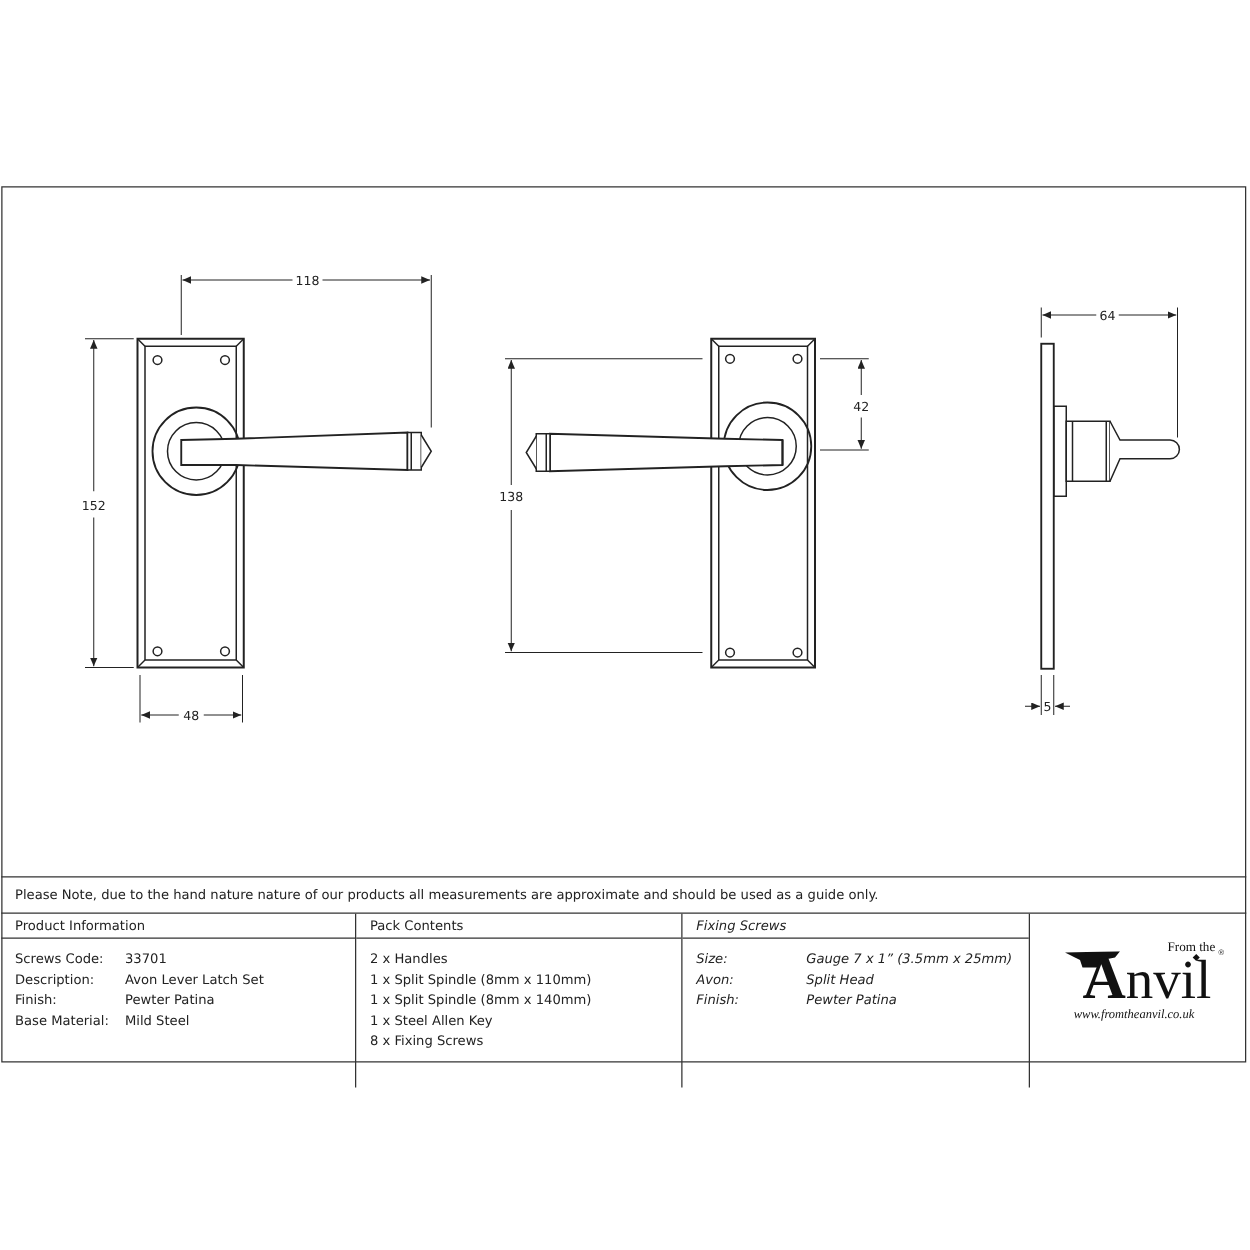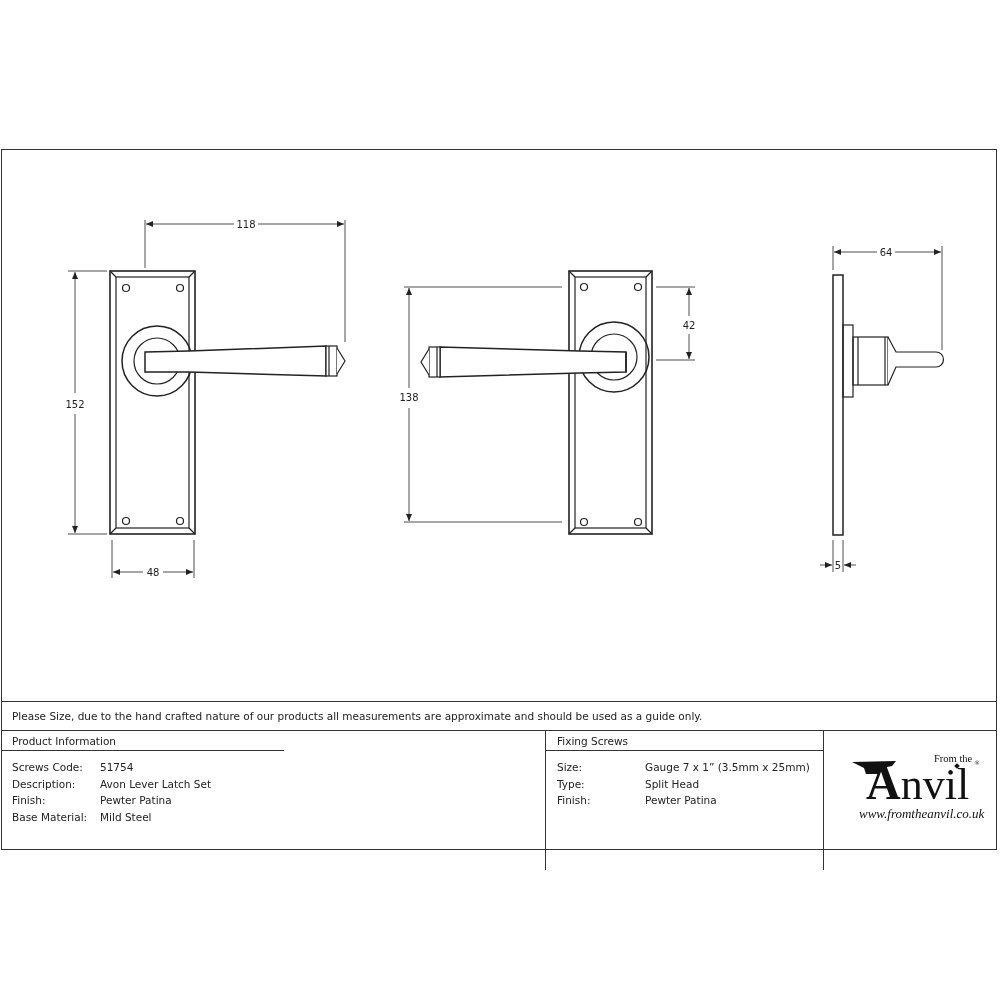--- a/index.html
+++ b/index.html
@@ -22,21 +22,21 @@
   .row { height:16.6px; line-height:16.6px; white-space:nowrap; }
   .row .k { display:inline-block; }
   .row .v { display:inline-block; }
   .logo { position:absolute; left:0; right:0; top:0; bottom:0; }
   .logo-from { position:absolute; left:82px; top:22px; font-family:"Liberation Serif", serif; font-size:10.5px; color:#111;margin-left:28px; }
   .logo-anvil { position:absolute; left:42px; top:22px; font-family:Liberation Serif, serif;
                 font-size:44px; color:#111; letter-spacing:0px; line-height:44px; }
   .logo-anvil .A { font-weight:bold; font-size:48px; }
   .logo-reg { position:absolute; left:150px; top:28px; font-size:6px; color:#333; }
   .logo-url { position:absolute; left:35px; top:75px; font-family:"Liberation Serif", serif;
-              font-style:italic; font-size:13px; color:#111; }
+              font-style:italic; font-size:10px; color:#111; }
   .logo-dot { position:absolute; left:131px; top:33px; width:4px; height:4px; background:#111; transform:rotate(45deg); }
 </style>
 </head>
 <body>
 
 <div class="frame"></div>
 
 <svg class="drawing" width="1000" height="700" viewBox="0 0 1000 700" fill="none" stroke="#222" stroke-width="1.2">
   <defs>
     <marker id="arr" markerWidth="8" markerHeight="8" refX="7" refY="3" orient="auto-start-reverse" markerUnits="userSpaceOnUse">
@@ -127,39 +127,49 @@
     <text class="dim" x="246" y="228" text-anchor="middle">118</text>
     <text class="dim" x="75" y="408" text-anchor="middle">152</text>
     <text class="dim" x="153" y="576" text-anchor="middle">48</text>
     <text class="dim" x="409" y="401" text-anchor="middle">138</text>
     <text class="dim" x="689" y="329" text-anchor="middle">42</text>
     <text class="dim" x="886" y="256" text-anchor="middle">64</text>
     <text class="dim" x="838" y="569" text-anchor="middle">5</text>
   </g>
 </svg>
 
-<div class="note">Please Size, due to the hand crafted nature of our products all measurements are approximate and should be used as a guide only.</div>
+<div class="note">Please Note, due to the hand nature nature of our products all measurements are approximate and should be used as a guide only.</div>
 
 <div class="table">
   <div class="col" style="left:0; width:283px;">
     <div class="col-head">Product Information</div>
     <div class="rows">
-      <div class="row"><span class="k" style="width:88px">Screws Code:</span><span class="v">51754</span></div>
+      <div class="row"><span class="k" style="width:88px">Screws Code:</span><span class="v">33701</span></div>
       <div class="row"><span class="k" style="width:88px">Description:</span><span class="v">Avon Lever Latch Set</span></div>
       <div class="row"><span class="k" style="width:88px">Finish:</span><span class="v">Pewter Patina</span></div>
       <div class="row"><span class="k" style="width:88px">Base Material:</span><span class="v">Mild Steel</span></div>
     </div>
   </div>
 
+  <div class="col" style="left:283px; width:261px;">
+    <div class="col-head">Pack Contents</div>
+    <div class="rows">
+      <div class="row">2 x Handles</div>
+      <div class="row">1 x Split Spindle (8mm x 110mm)</div>
+      <div class="row">1 x Split Spindle (8mm x 140mm)</div>
+      <div class="row">1 x Steel Allen Key</div>
+      <div class="row">8 x Fixing Screws</div>
+    </div>
+  </div>
 
-  <div class="col" style="left:544px; width:278px;">
+  <div class="col" style="left:544px; width:278px;font-style:italic;">
     <div class="col-head">Fixing Screws</div>
     <div class="rows">
       <div class="row"><span class="k" style="width:88px">Size:</span><span class="v">Gauge 7 x 1” (3.5mm x 25mm)</span></div>
-      <div class="row"><span class="k" style="width:88px">Type:</span><span class="v">Split Head</span></div>
+      <div class="row"><span class="k" style="width:88px">Avon:</span><span class="v">Split Head</span></div>
       <div class="row"><span class="k" style="width:88px">Finish:</span><span class="v">Pewter Patina</span></div>
     </div>
   </div>
 
   <div class="col" style="left:822px; width:174px;">
     <div class="logo">
       <svg style="position:absolute; left:28px; top:30px;" width="44" height="14" viewBox="0 0 44 14">
         <path d="M0,1 L44,0 L40,5 L30,7 L26,13 L14,13 L12,7 L6,4 Z" fill="#111"></path>
       </svg>
       <div class="logo-from">From the</div>

